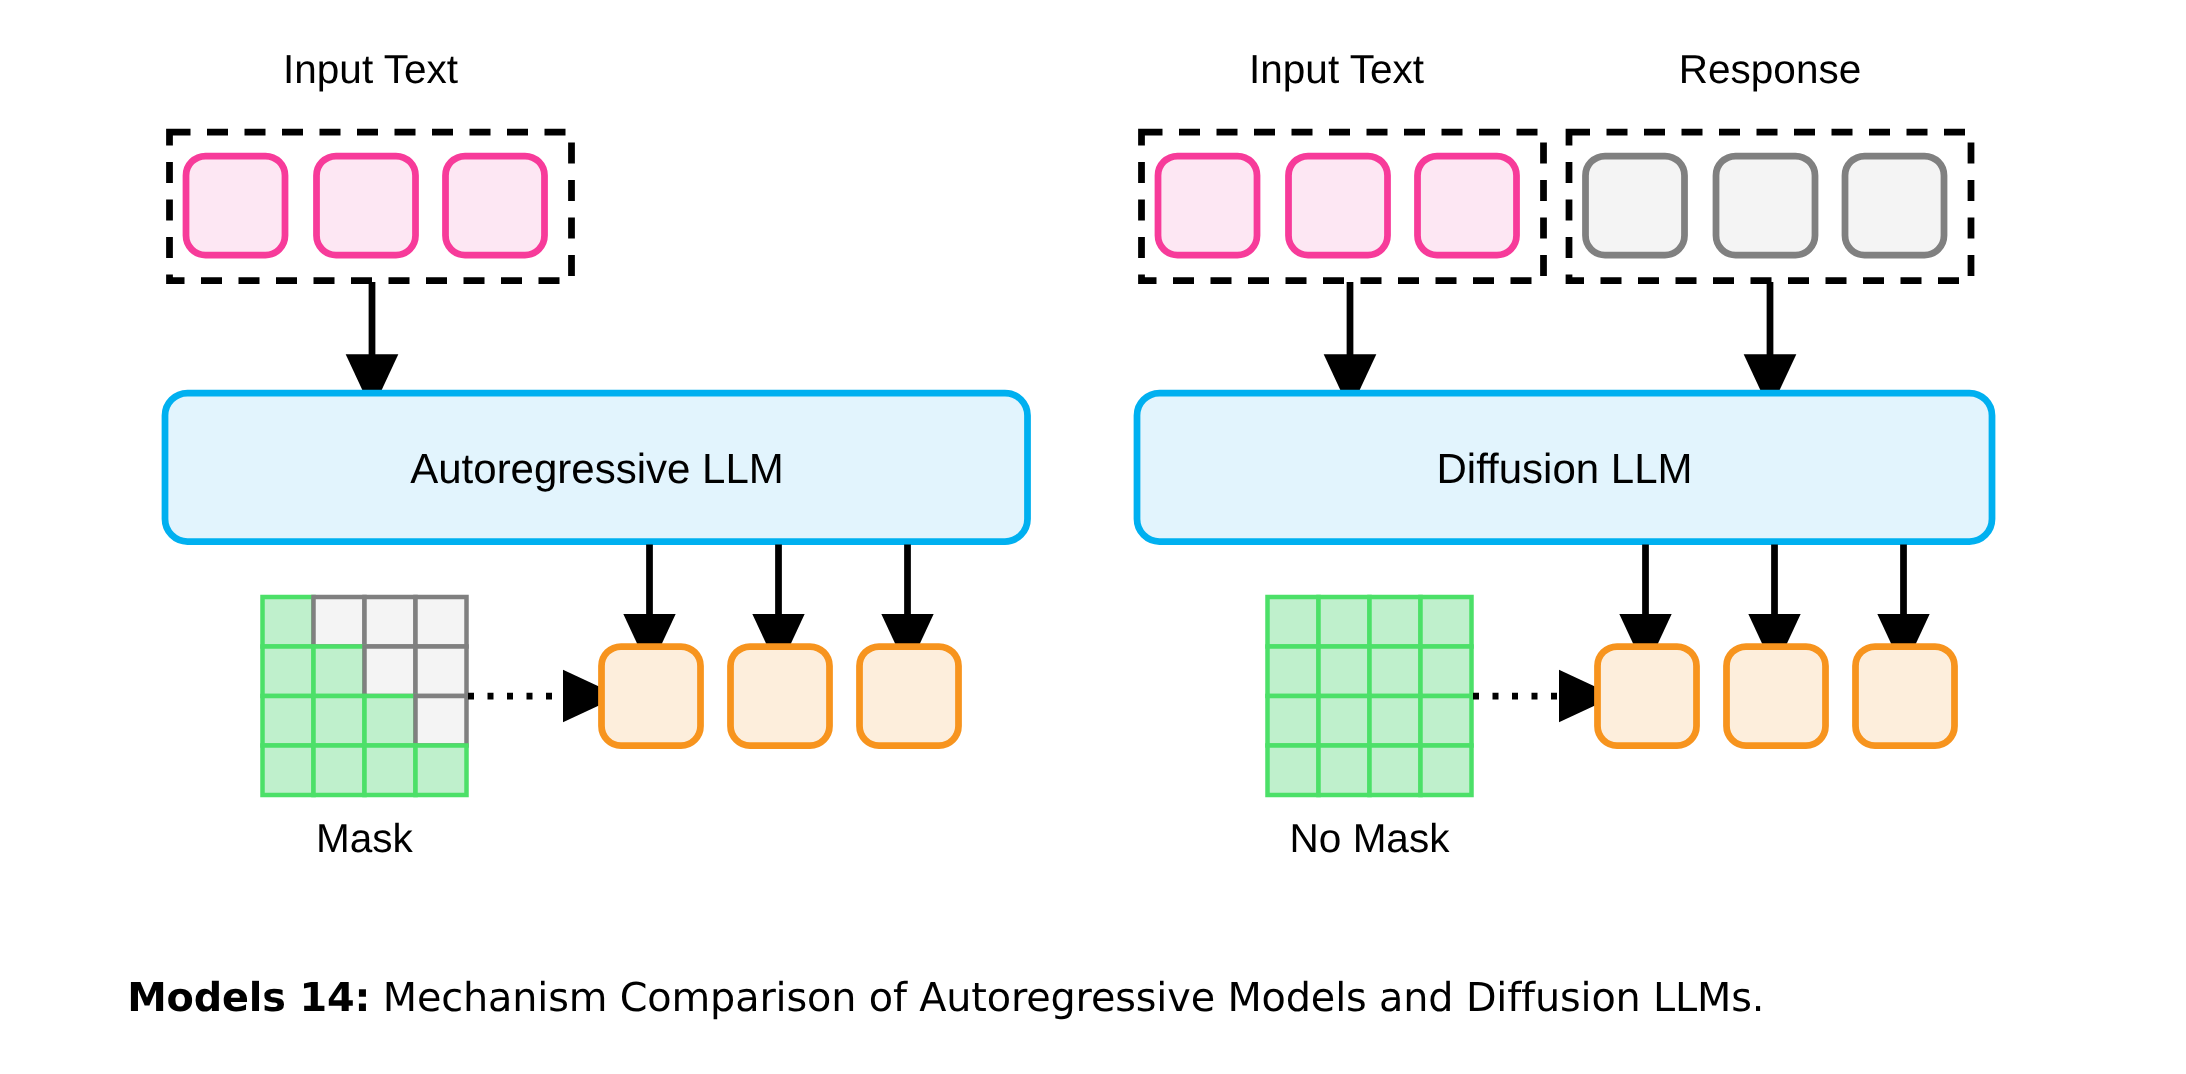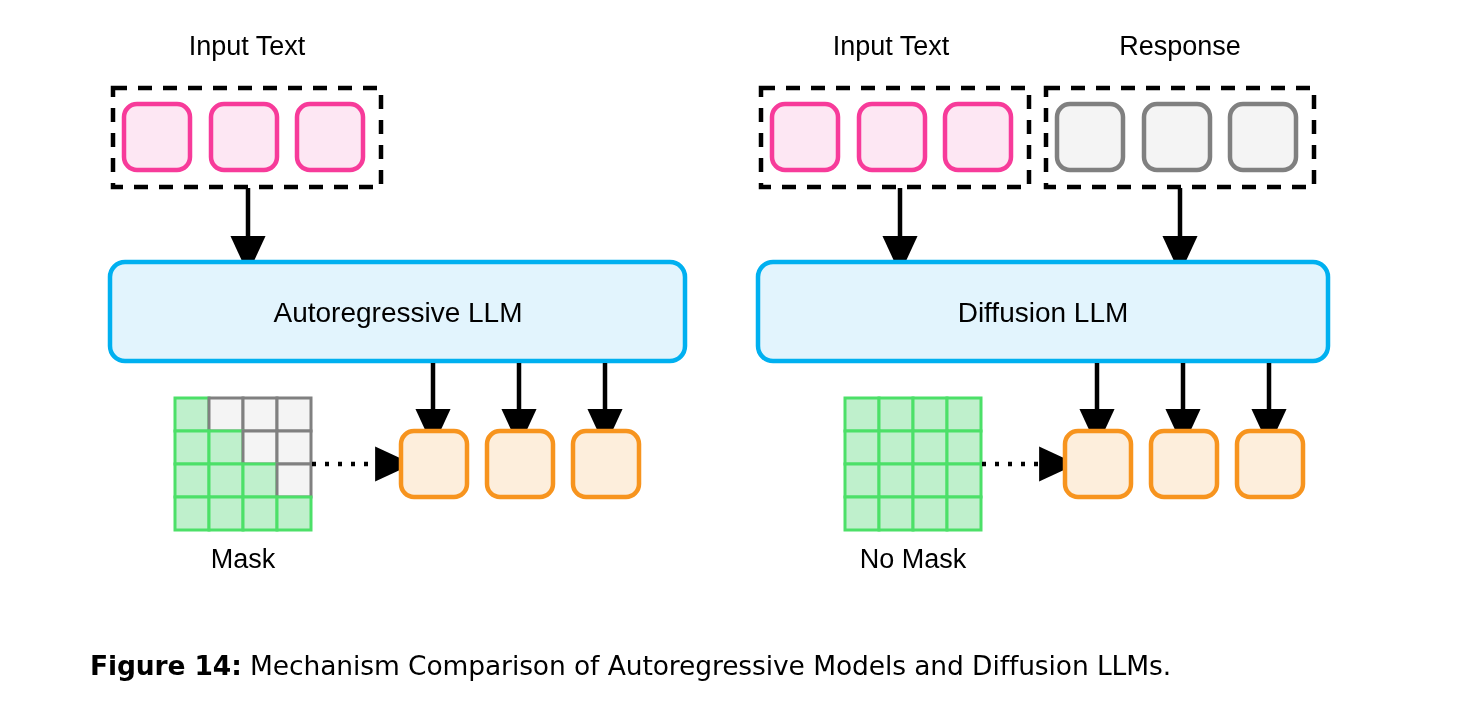--- a/index.html
+++ b/index.html
@@ -164,17 +164,17 @@
     <text class="dlabel" x="913" y="568" text-anchor="middle">No Mask</text>
 
     <line x1="982" y1="464" x2="1058" y2="464" stroke="#000000" stroke-width="4.5" stroke-dasharray="4 9" marker-end="url(#arrowhead-dot)"></line>
 
     <rect x="1065" y="431" width="66" height="66" rx="13" ry="13" fill="#FDEEDC" stroke="#F7941E" stroke-width="4.5"></rect>
     <rect x="1151" y="431" width="66" height="66" rx="13" ry="13" fill="#FDEEDC" stroke="#F7941E" stroke-width="4.5"></rect>
     <rect x="1237" y="431" width="66" height="66" rx="13" ry="13" fill="#FDEEDC" stroke="#F7941E" stroke-width="4.5"></rect>
   </svg>
 
   <div class="caption">
-    <span class="cap-label">Figure 14:</span>
+    <span class="cap-label">Models 14:</span>
     <span>Mechanism Comparison of Autoregressive Models and Diffusion LLMs.</span>
   </div>
 
 </div>
 
 </body></html>

